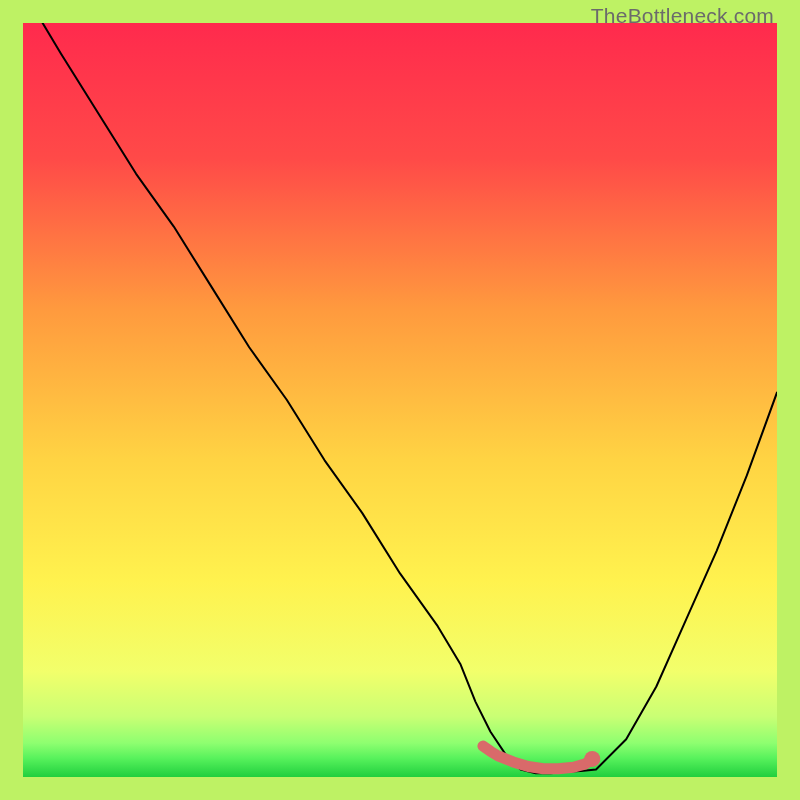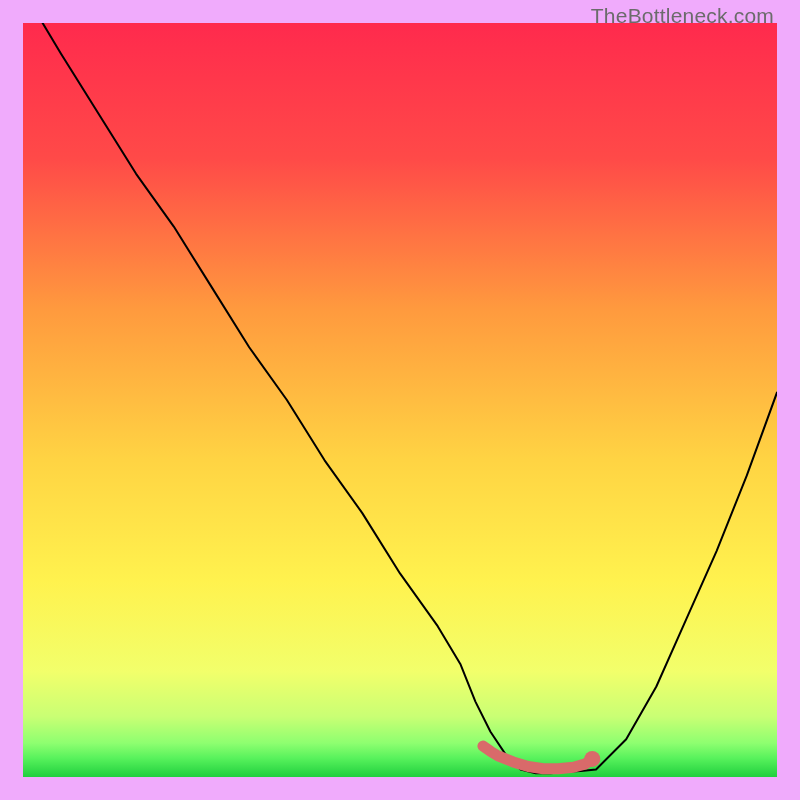--- a/index.html
+++ b/index.html
@@ -8,21 +8,21 @@
     width: 800px;
     height: 800px;
     background: #000;
     overflow: hidden;
     font-family: Arial, Helvetica, sans-serif;
   }
   .chart-wrap {
     position: relative;
     width: 800px;
     height: 800px;
-    background: #f0abfc;
+    background: #bef264;
   }
   .plot-area {
     position: absolute;
     left: 23px;
     top: 23px;
     width: 754px;
     height: 754px;
     overflow: hidden;
   }
   .gradient {

